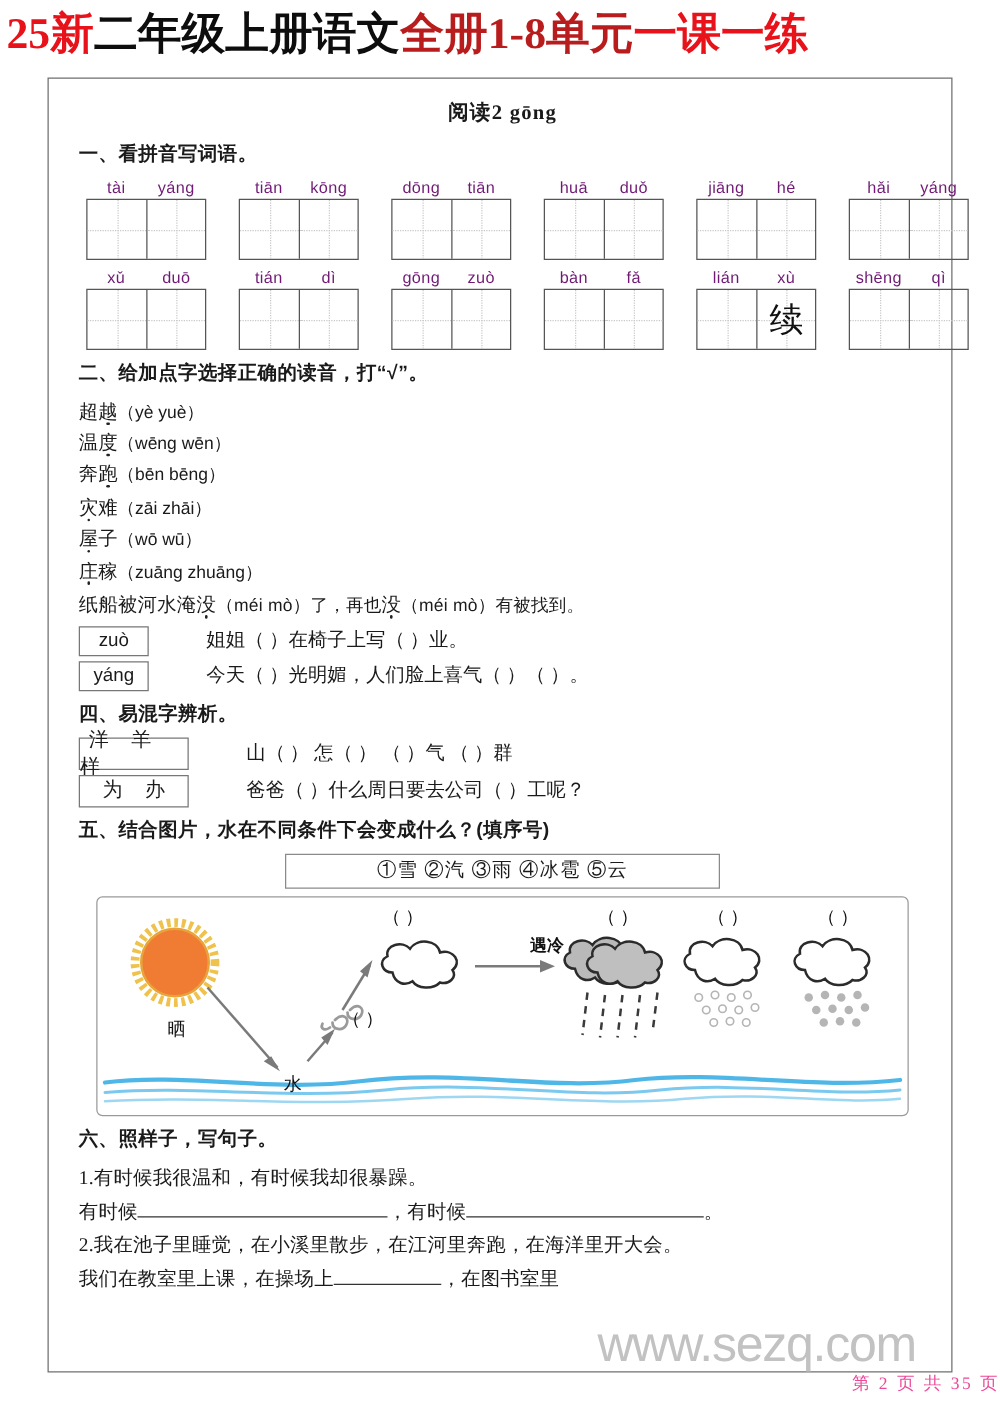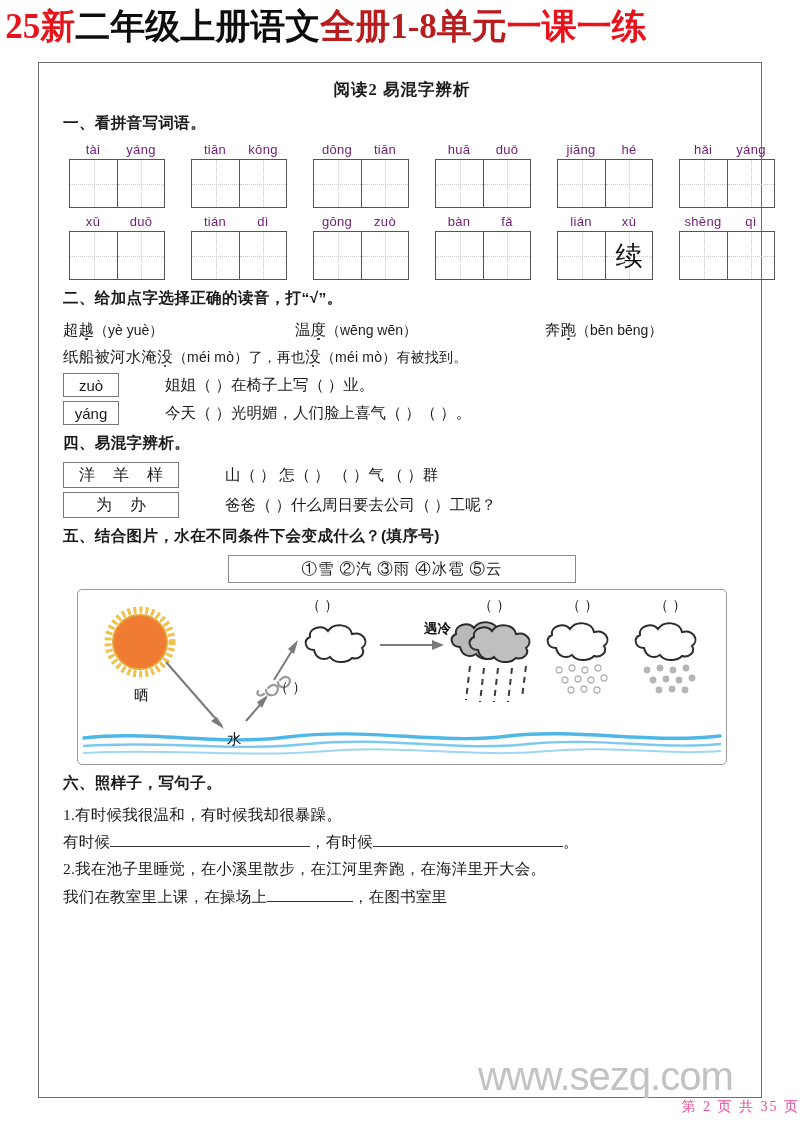--- a/index.html
+++ b/index.html
@@ -64,33 +64,33 @@
 
   
   .txt{font-size:15.5px;line-height:1.62;margin:2px 0 2px 2px;letter-spacing:0.2px;}
   .dotted{position:relative;}
   .dotted:after{
     content:"";position:absolute;left:50%;bottom:-2px;width:2.5px;height:2.5px;
     margin-left:-1.2px;border-radius:50%;background:#222;
   }
   .py{font-family:"Liberation Sans","DejaVu Sans",sans-serif;font-size:14px;}
 
-  .cols3{display:flex;margin:2px 0 2px 2px;}
+  .cols3{display:flex;margin:2px 0 2px 2px;flex-direction:column;}
   .cols3 > div{font-size:15.5px;line-height:1.62;}
   .c1{width:232px;} .c2{width:250px;} .c3{flex:1;}
 
   
   .hintrow{display:flex;align-items:center;margin:4px 0 4px 2px;}
   .hintbox{
     border:1px solid #777;box-sizing:border-box;
     display:flex;align-items:center;justify-content:center;
     font-size:15px;color:#1a1a1a;background:#fff;
   }
   .hintbox.py-box{width:56px;height:24px;font-family:"Liberation Sans","DejaVu Sans",sans-serif;}
-  .hintbox.ch-box{width:116px;height:26px;letter-spacing:7px;text-indent:7px;font-size:16px;}
+  .hintbox.ch-box{width:88px;height:26px;letter-spacing:7px;text-indent:7px;font-size:16px;}
   .hint-text{margin-left:46px;font-size:15.5px;}
 
   
   .band{
     margin:8px auto 6px auto;border:1px solid #8a8a8a;width:346px;height:26px;
     display:flex;align-items:center;justify-content:center;
     font-size:15.5px;letter-spacing:1px;
   }
 
   
@@ -125,21 +125,21 @@
 <div class="banner">
   <span class="t-red">25新</span>
     <span class="t-black">二年级上册语文</span>
     <span class="t-blue">全册1-8单元</span>
     <span class="t-red">一课一练</span>
 </div>
 
 <div class="sheet">
  <div class="sheet-inner">
 
-  <div class="doc-title">阅读2  易混字辨析</div>
+  <div class="doc-title">阅读2  gōng</div>
 
   <div class="sec-head">一、看拼音写词语。</div>
   <div class="tianzi-row" id="s1row1">
         <div class="word-block">
           <div class="py-line">
             <span>tài</span>
             <span>yáng</span>
           </div>
           <div class="tianzi">
             <div class="cell">
@@ -315,20 +315,31 @@
       <span>超</span><span class="dotted">越</span><span class="py">（yè  yuè）</span>
     </div>
     <div class="c2">
       <span>温</span><span class="dotted">度</span><span class="py">（wēng  wēn）</span>
     </div>
     <div class="c3">
       <span>奔</span><span class="dotted">跑</span><span class="py">（bēn  bēng）</span>
     </div>
   </div>
 
+  <div class="cols3">
+    <div class="c1">
+      <span class="dotted">灾</span><span>难</span><span class="py">（zāi  zhāi）</span>
+    </div>
+    <div class="c2">
+      <span class="dotted">屋</span><span>子</span><span class="py">（wō  wū）</span>
+    </div>
+    <div class="c3">
+      <span class="dotted">庄</span><span>稼</span><span class="py">（zuāng  zhuāng）</span>
+    </div>
+  </div>
 
   <div class="txt">
     <span>纸船被河水淹</span><span class="dotted">没</span><span class="py">（méi  mò）了，再也</span><span class="dotted">没</span><span class="py">（méi  mò）有被找到。</span>
   </div>
 
 
   <div class="hintrow">
     <div class="hintbox py-box">zuò</div>
     <div class="hint-text">姐姐（    ）在椅子上写（    ）业。</div>
   </div>

